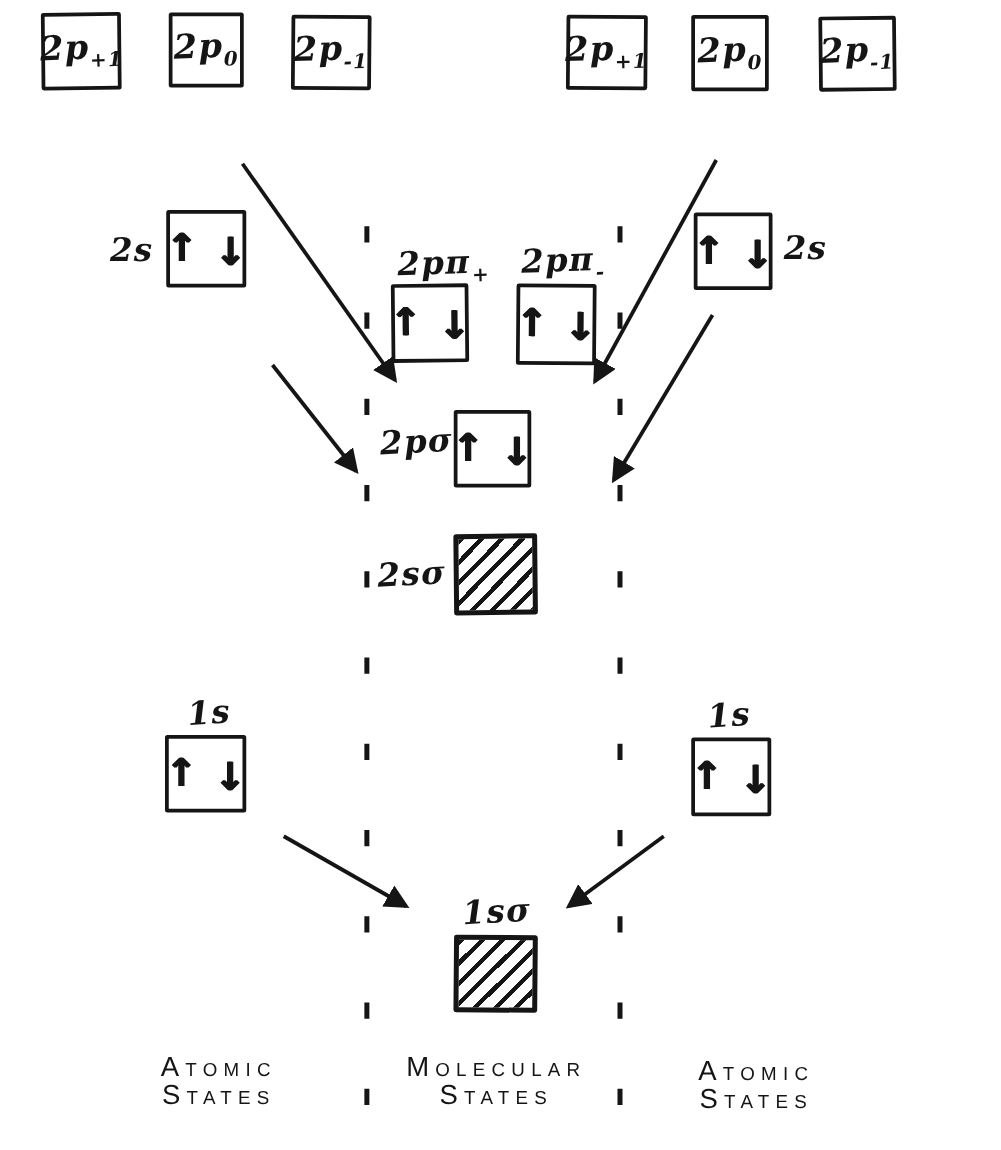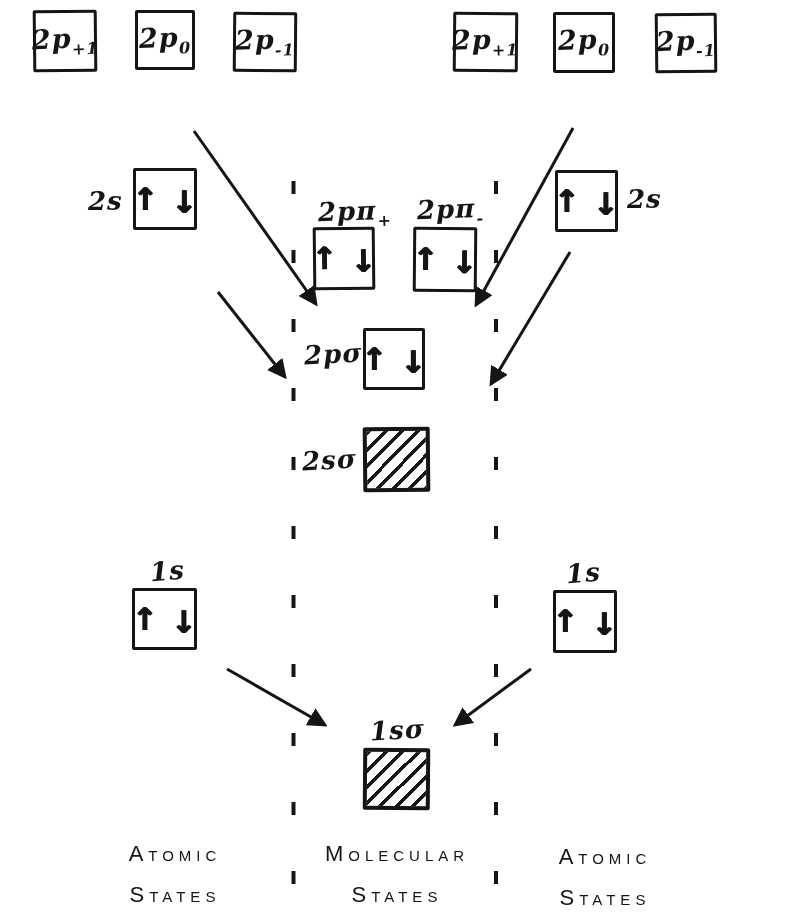--- a/index.html
+++ b/index.html
@@ -34,21 +34,21 @@
     font-style:italic;font-weight:bold;font-size:27px;letter-spacing:1px;
     line-height:1;transform:rotate(-2deg);
   }
   .inlabel .sub{font-size:16px;vertical-align:-7px;}
   .footer{
     position:absolute;width:170px;text-align:center;
     font-family:"Liberation Sans",sans-serif;font-weight:normal;
     font-variant:small-caps;font-size:22px;letter-spacing:5px;
     line-height:1;color:#151515;
   }
-  .footer .l2{margin-top:19px;}
+  .footer .l2{}
 </style>
 </head>
 <body>
 
 <div id="stage">
 
   <svg id="overlay" viewBox="0 0 801 920" xmlns="http://www.w3.org/2000/svg">
     <defs>
       <marker id="ah" viewBox="0 0 10 10" refX="8.5" refY="5" markerWidth="6.5" markerHeight="6.5" orient="auto-start-reverse">
         <path d="M0,0 L10,5 L0,10 z" fill="#151515"></path>

